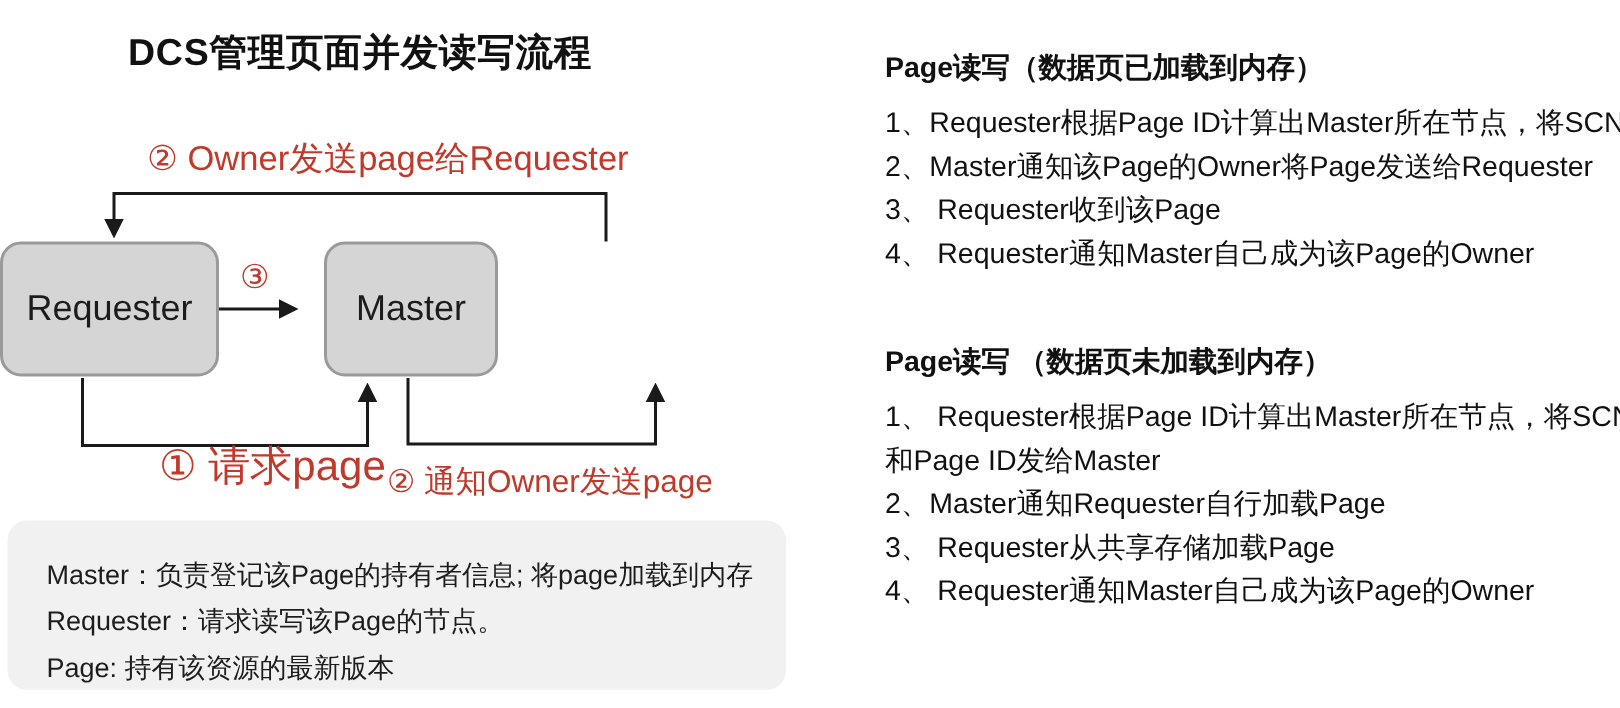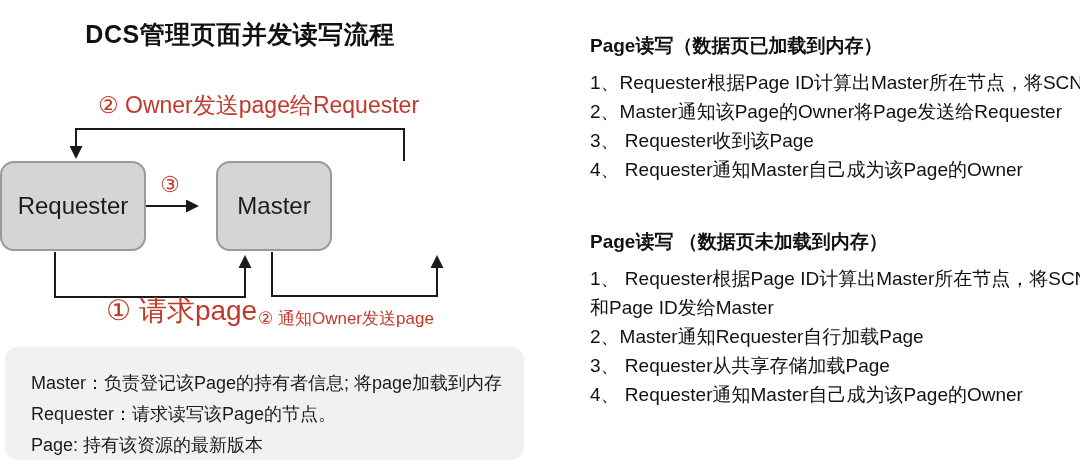--- a/index.html
+++ b/index.html
@@ -42,21 +42,21 @@
   .node-requester { left: 0;  width: 146px; }
   .node-master    { left: 216px; width: 116px; }
   .node-owner     { left: 341px; width: 122px; }
 
   .edge-label {
     position: absolute; color: var(--accent-red); white-space: nowrap; text-align: right;
   }
   .edge-label-top    { left: 98px;  top: 90px;  font-size: 23px; }
   .edge-label-step3  { left: 160px; top: 172px; font-size: 22px; }
   .edge-label-bl     { left: 86px;  top: 292px; font-size: 28px; margin-left: 20px; }
-  .edge-label-br     { left: 258px; top: 307px; font-size: 17px; }
+  .edge-label-br     { left: 258px; top: 307px; font-size: 21px; }
 
   .legend {
     position: absolute; left: 5px; top: 347px; width: 519px; height: 113px;
     background: var(--legend-bg);
     padding: 21px 10px 0 26px;
     font-size: 18px; line-height: 31px; color: #1c1c1c; border-radius: 13px;
   }
 
   .notes {
     position: absolute; left: 590px; top: 34px; width: 486px;

